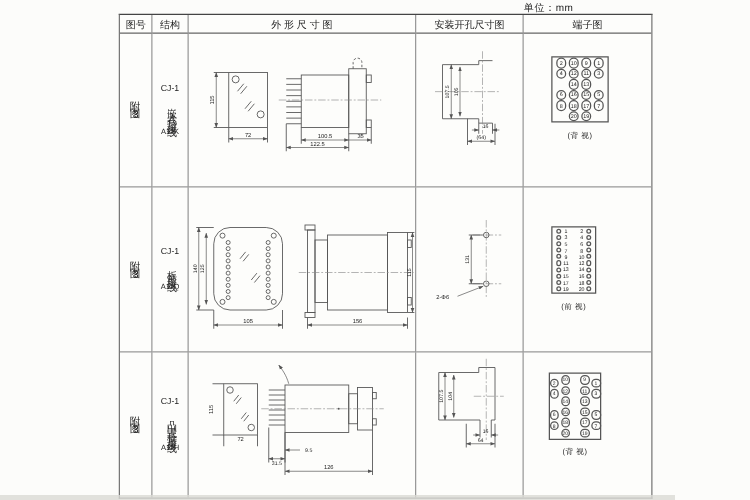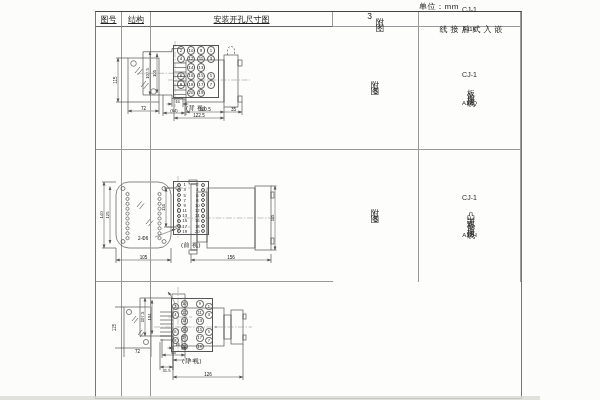--- a/index.html
+++ b/index.html
@@ -13,21 +13,21 @@
     position:absolute;left:95px;top:11px;width:425px;height:386px;
     display:grid;
     grid-template-columns:26px 29px 182px 86px 102px;
     grid-template-rows:15px 123px 132px 116px;
     border:1px solid #777;border-top:1.4px solid #444;
     background:#fdfdfb;
   }
   .th,.td{border-right:1px solid #999;border-bottom:1px solid #999;box-sizing:border-box;position:relative;}
   .noR{border-right:none;}
   .noB{border-bottom:none;}
-  .th{display:flex;align-items:center;justify-content:center;font-size:8px;color:#222;border-bottom:1px solid #666;white-space:pre;text-decoration:underline;}
+  .th{display:flex;align-items:center;justify-content:center;font-size:8px;color:#222;border-bottom:1px solid #666;white-space:pre;}
   .td.fig{display:flex;align-items:center;justify-content:center;}
   .v-text{writing-mode:vertical-rl;text-orientation:upright;}
   .fig .v-text{font-size:8.5px;letter-spacing:6px;color:#222;}
   .td.struct{display:flex;flex-direction:column;align-items:center;justify-content:center;gap:5px;}
   .struct .model{font-size:7px;}
   .struct .desc{font-size:8px;letter-spacing:3px;}
   .struct .code{font-size:6px;}
   .td.draw svg{position:absolute;left:0;top:0;}
   svg .ln{fill:none;stroke:#555;stroke-width:0.7;}
   svg .dim line, svg .dim path{stroke:#555;stroke-width:0.55;fill:none;}
@@ -67,21 +67,23 @@
     </marker>
   </defs>
 </svg>
 
 <div class="unit">单位：mm</div>
 
 <div class="tbl">
 
   <div class="th">图号</div>
   <div class="th">结构</div>
+  <div class="th">外 形 尺 寸 图</div>
   <div class="th">安装开孔尺寸图</div>
+  <div class="th noR">端子图</div>
 
   <div class="td fig row1">
     <span class="v-text">附图3</span>
   </div>
   <div class="td struct row1">
     <span class="model">CJ-1</span>
     <span class="v-text desc">嵌入式后接线</span>
     <span class="code">A11K</span>
   </div>
   <div class="td draw row1">

